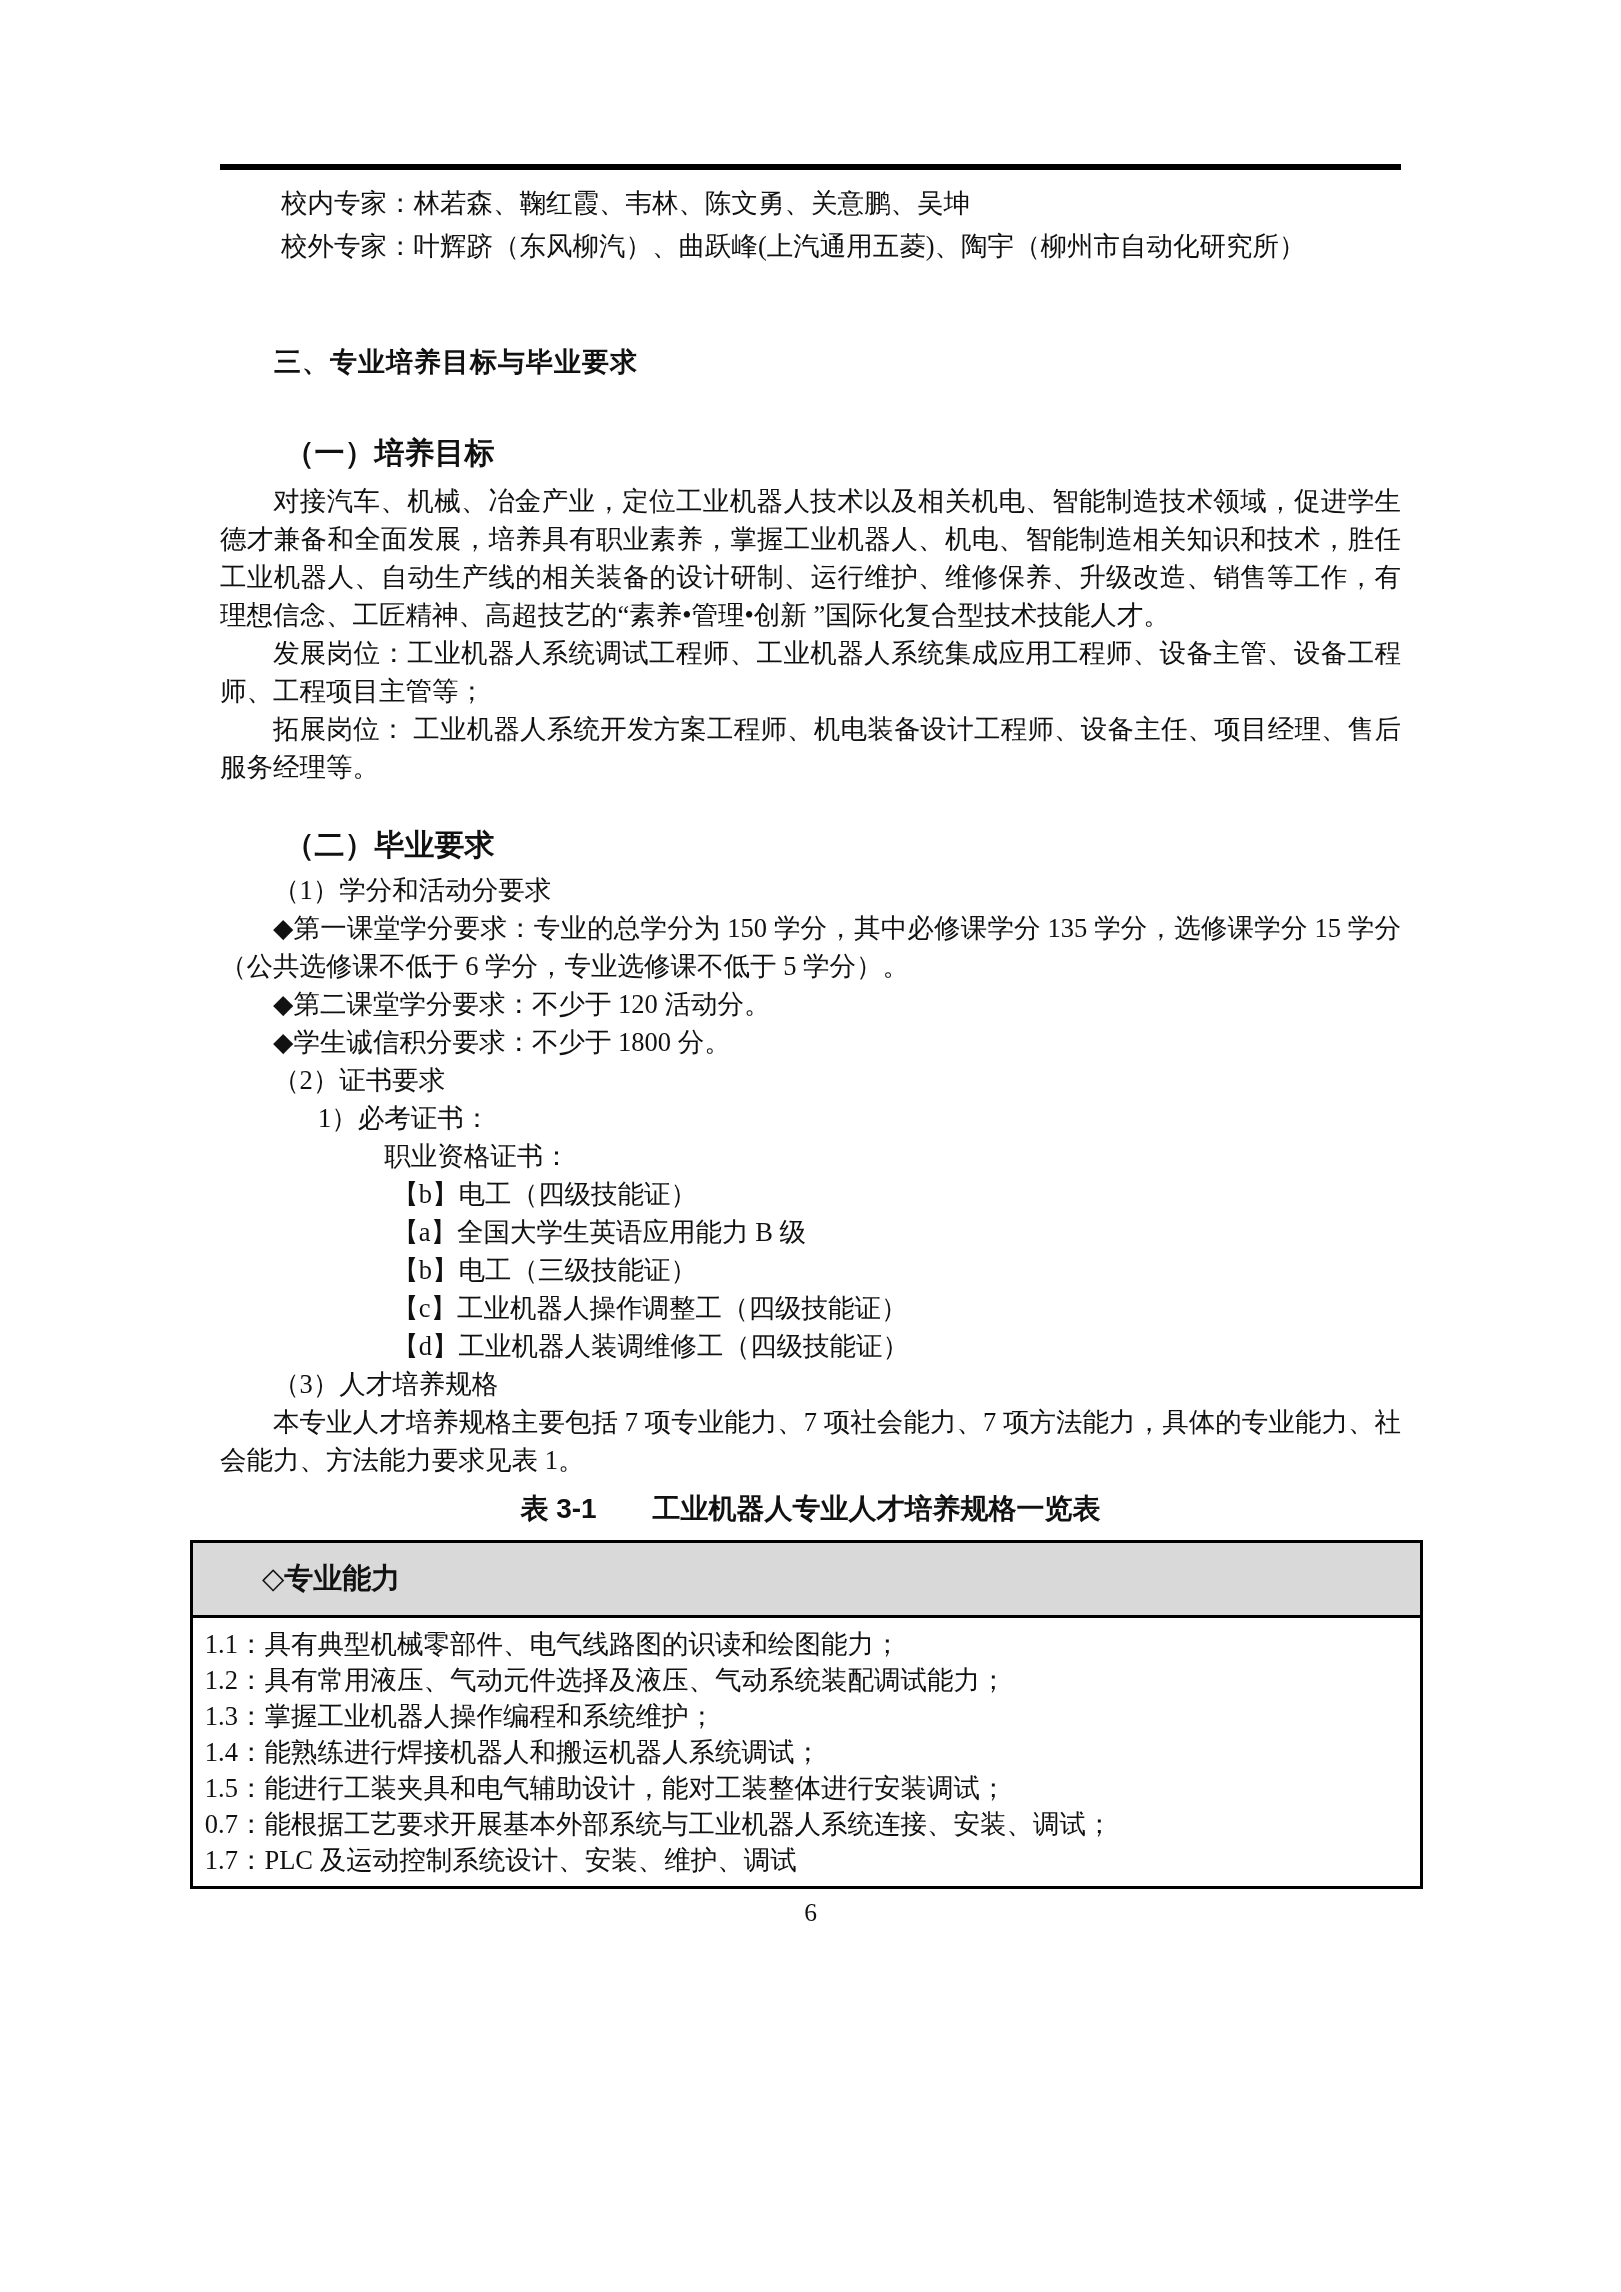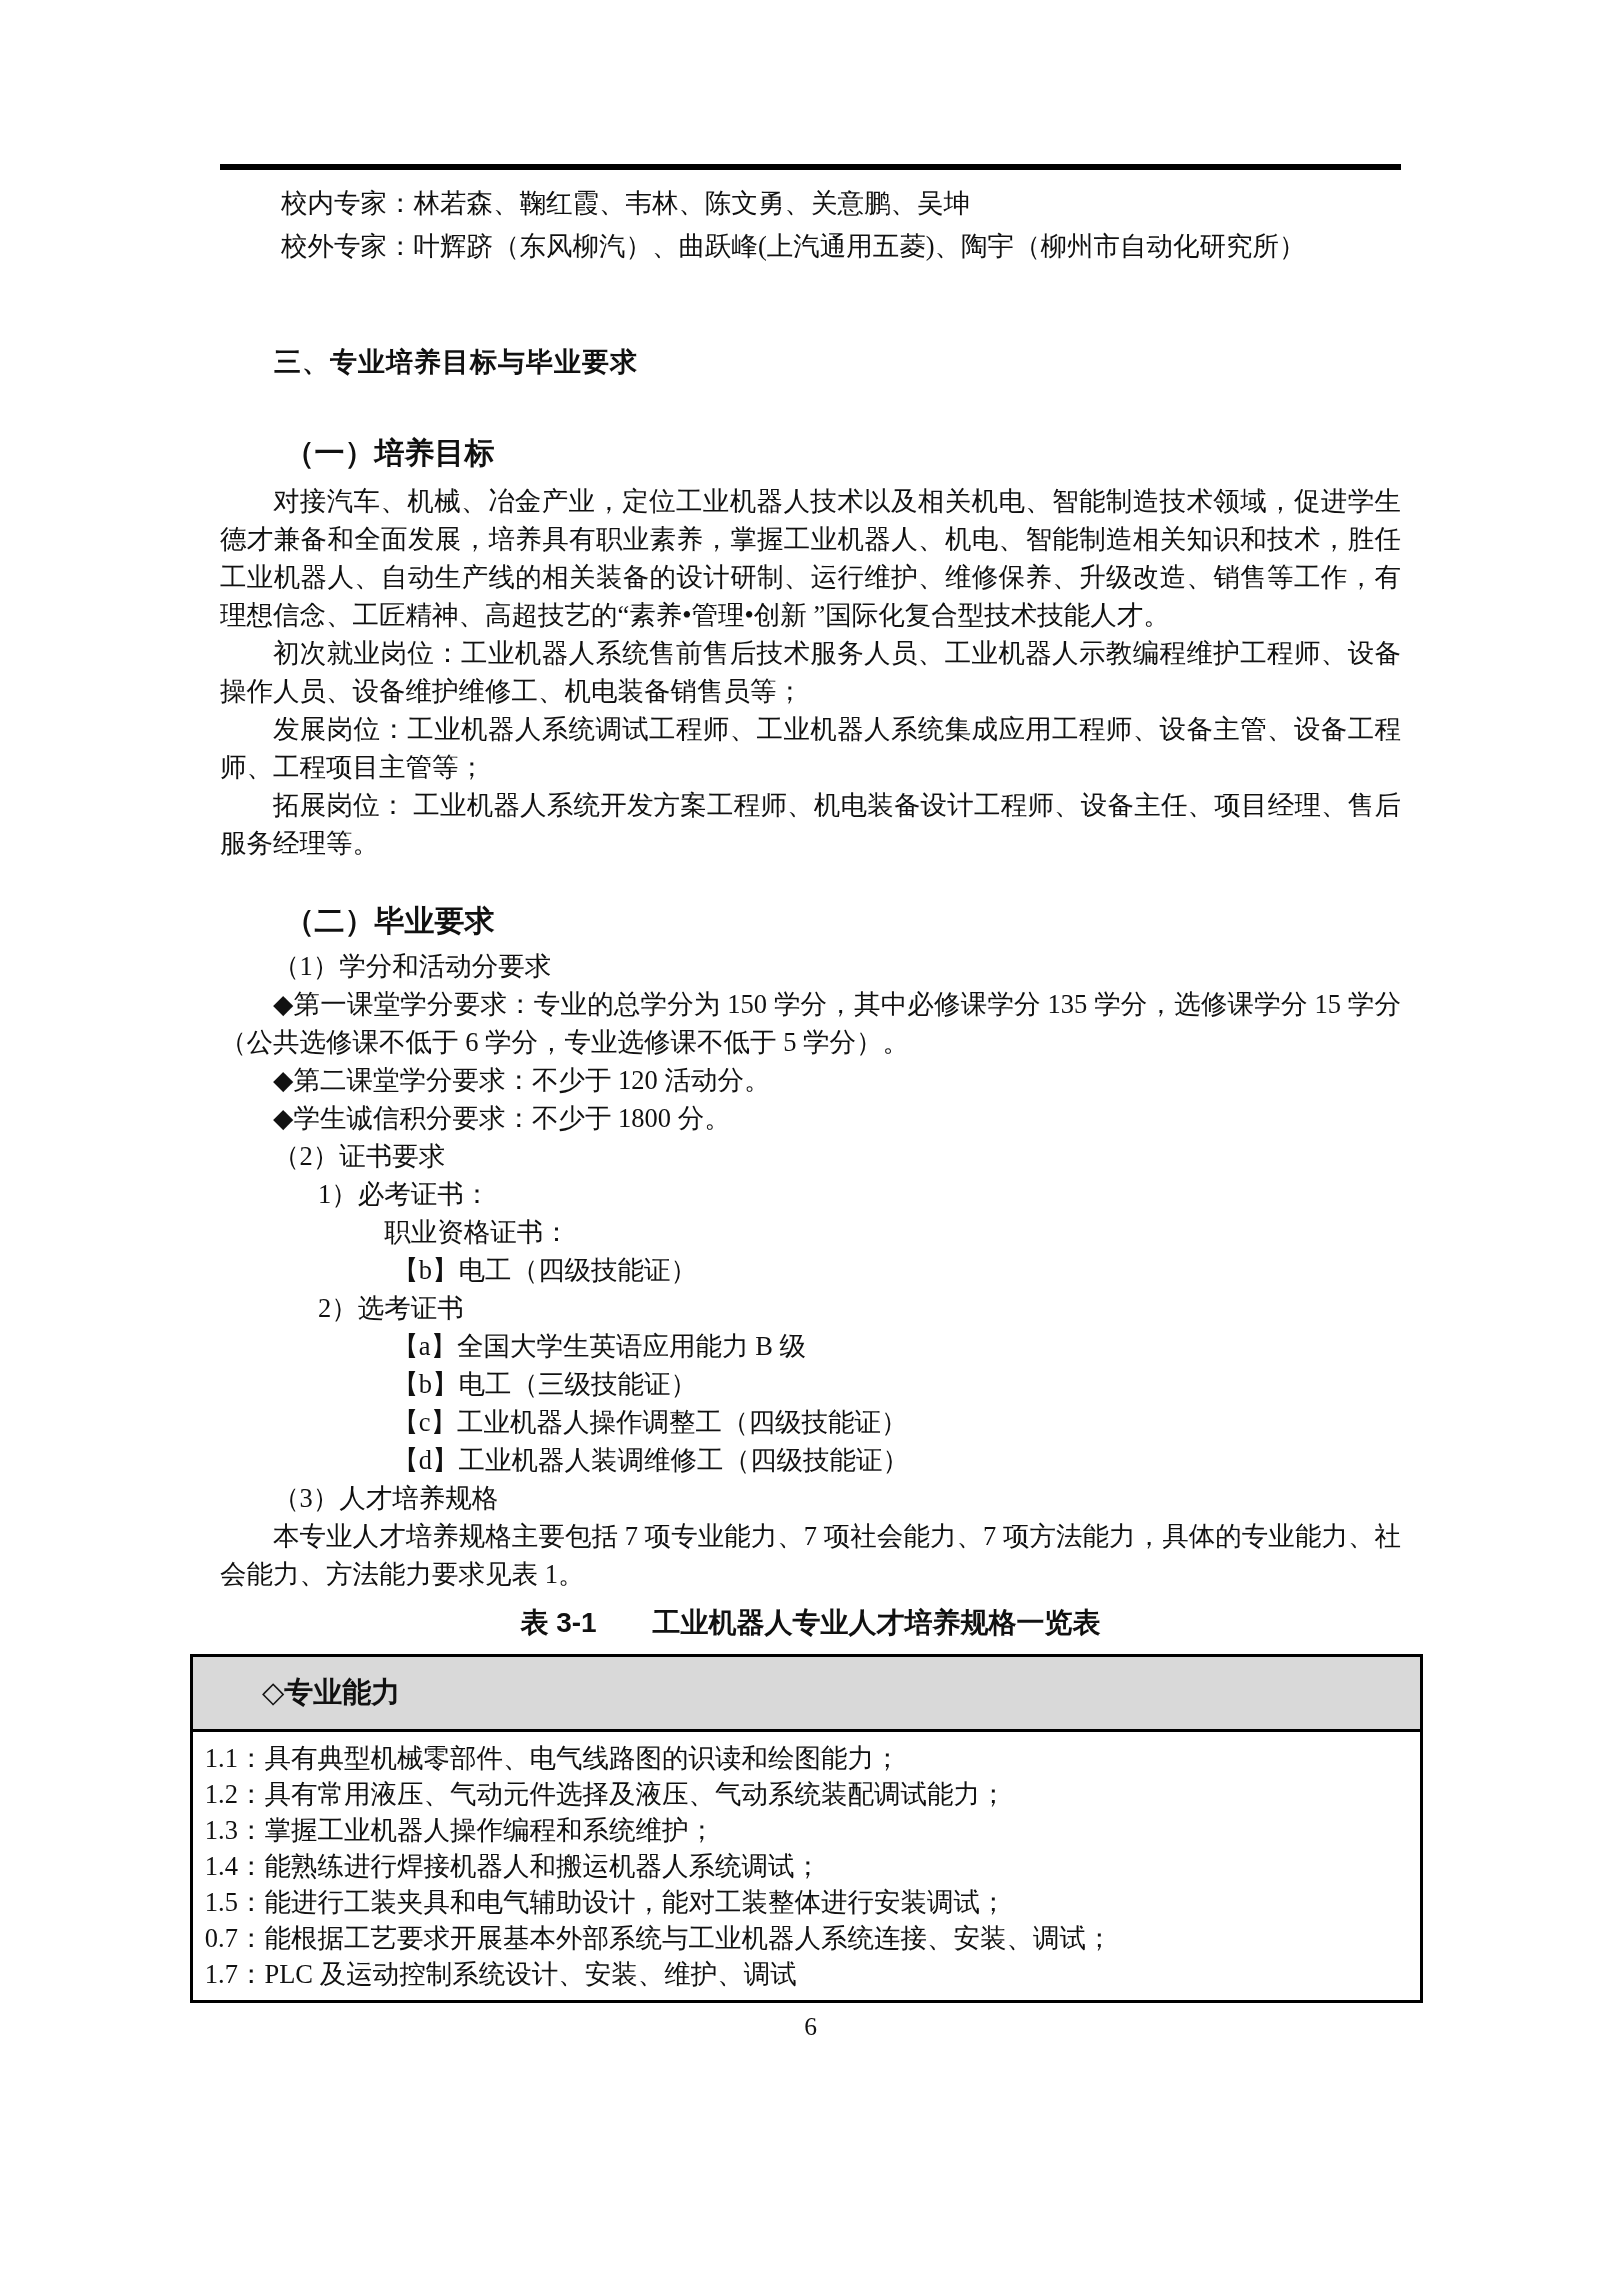--- a/index.html
+++ b/index.html
@@ -113,36 +113,34 @@
     <div class="experts">
       <p>校内专家：林若森、鞠红霞、韦林、陈文勇、关意鹏、吴坤</p>
       <p>校外专家：叶辉跻（东风柳汽）、曲跃峰(上汽通用五菱)、陶宇（柳州市自动化研究所）</p>
     </div>
 
     <h1 class="section-heading">三、专业培养目标与毕业要求</h1>
 
     <h2 class="sub-heading">（一）培养目标</h2>
 
     <p class="para first">对接汽车、机械、冶金产业，定位工业机器人技术以及相关机电、智能制造技术领域，促进学生德才兼备和全面发展，培养具有职业素养，掌握工业机器人、机电、智能制造相关知识和技术，胜任工业机器人、自动生产线的相关装备的设计研制、运行维护、维修保养、升级改造、销售等工作，有理想信念、工匠精神、高超技艺的“素养•管理•创新 ”国际化复合型技术技能人才。</p>
-    <p class="para">初次就业岗位：工业机器人系统售前售后技术服务人员、工业机器人示教编程维护工程师、设备操作人员、设备维护维修工、机电装备销售员等；</p>
     <p class="para">发展岗位：工业机器人系统调试工程师、工业机器人系统集成应用工程师、设备主管、设备工程师、工程项目主管等；</p>
     <p class="para">拓展岗位： 工业机器人系统开发方案工程师、机电装备设计工程师、设备主任、项目经理、售后服务经理等。</p>
 
     <h2 class="sub-heading second">（二）毕业要求</h2>
 
     <div class="cert">
       <p class="lvl1" style="margin-top:7.8px;">（1）学分和活动分要求</p>
       <p class="para">◆第一课堂学分要求：专业的总学分为 150 学分，其中必修课学分 135 学分，选修课学分 15 学分（公共选修课不低于 6 学分，专业选修课不低于 5 学分）。</p>
       <p class="lvl1">◆第二课堂学分要求：不少于 120 活动分。</p>
       <p class="lvl1">◆学生诚信积分要求：不少于 1800 分。</p>
       <p class="lvl1">（2）证书要求</p>
       <p class="lvl2">1）必考证书：</p>
       <p class="lvl3">职业资格证书：</p>
       <p class="lvl4">【b】电工（四级技能证）</p>
-      <p class="lvl2">2）选考证书</p>
       <p class="lvl4">【a】全国大学生英语应用能力 B 级</p>
       <p class="lvl4">【b】电工（三级技能证）</p>
       <p class="lvl4">【c】工业机器人操作调整工（四级技能证）</p>
       <p class="lvl4">【d】工业机器人装调维修工（四级技能证）</p>
       <p class="lvl1">（3）人才培养规格</p>
       <p class="para">本专业人才培养规格主要包括 7 项专业能力、7 项社会能力、7 项方法能力，具体的专业能力、社会能力、方法能力要求见表 1。</p>
     </div>
 
     <div class="table-caption">表 3-1　　工业机器人专业人才培养规格一览表</div>
 

